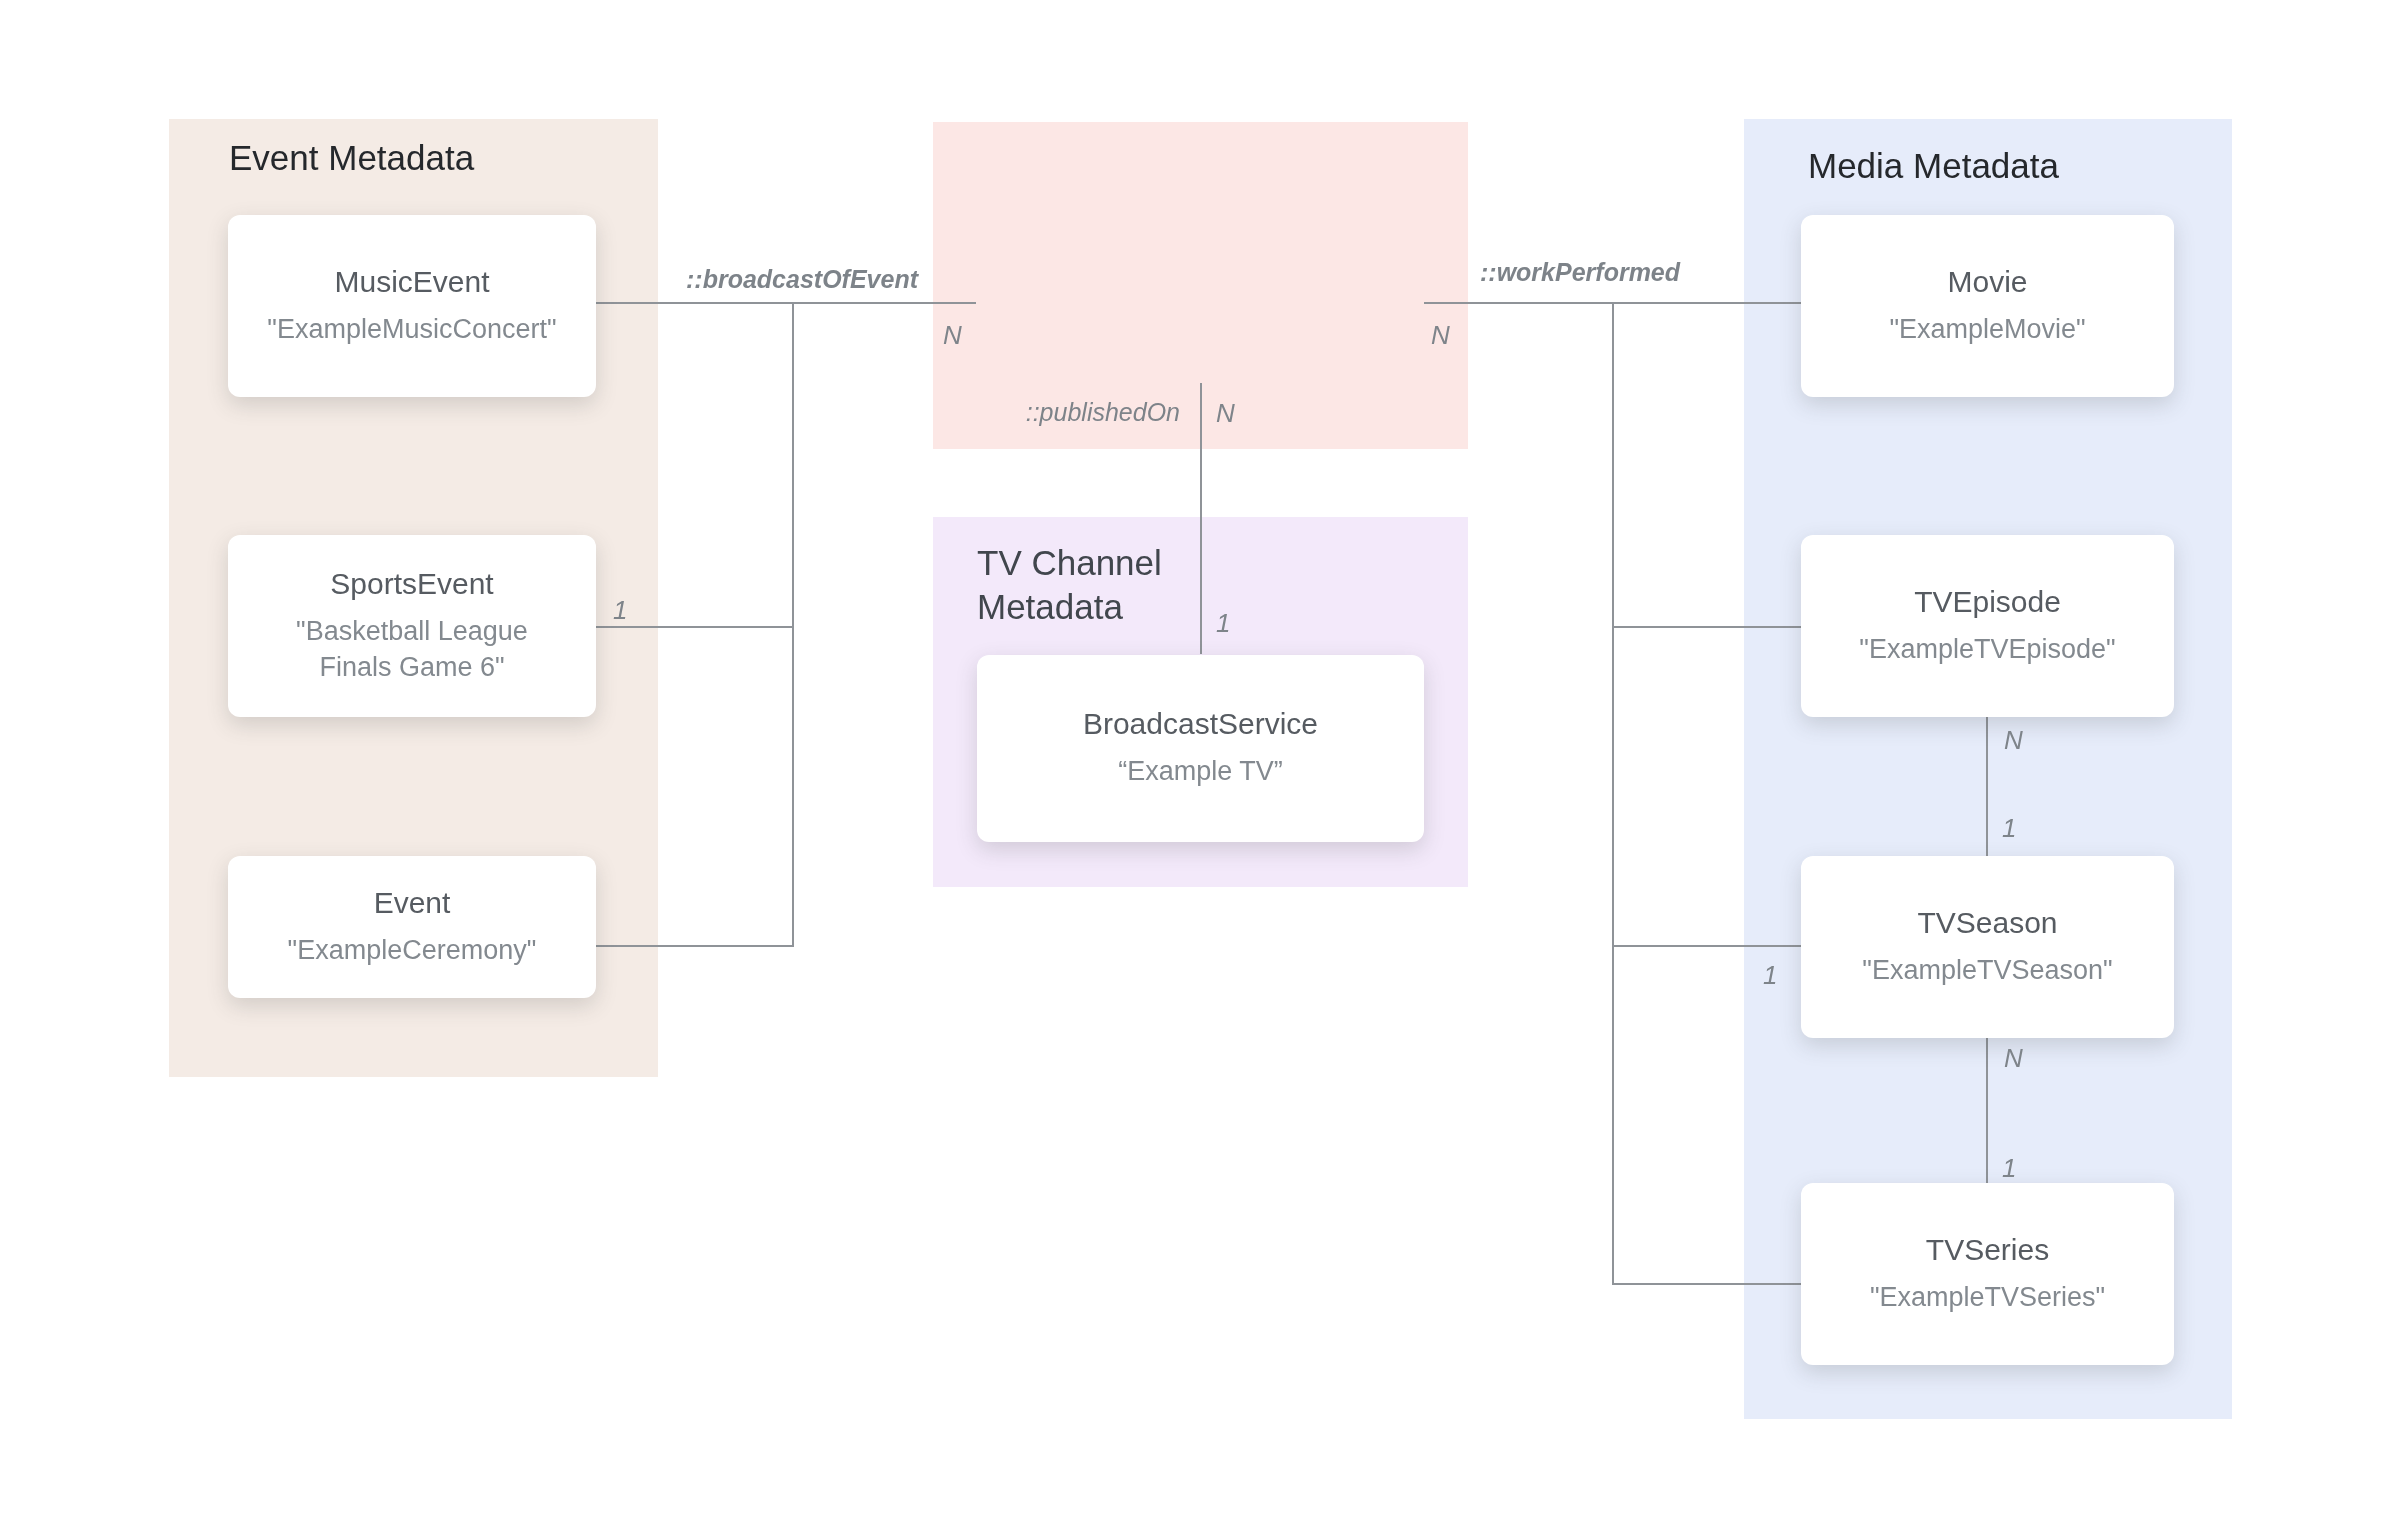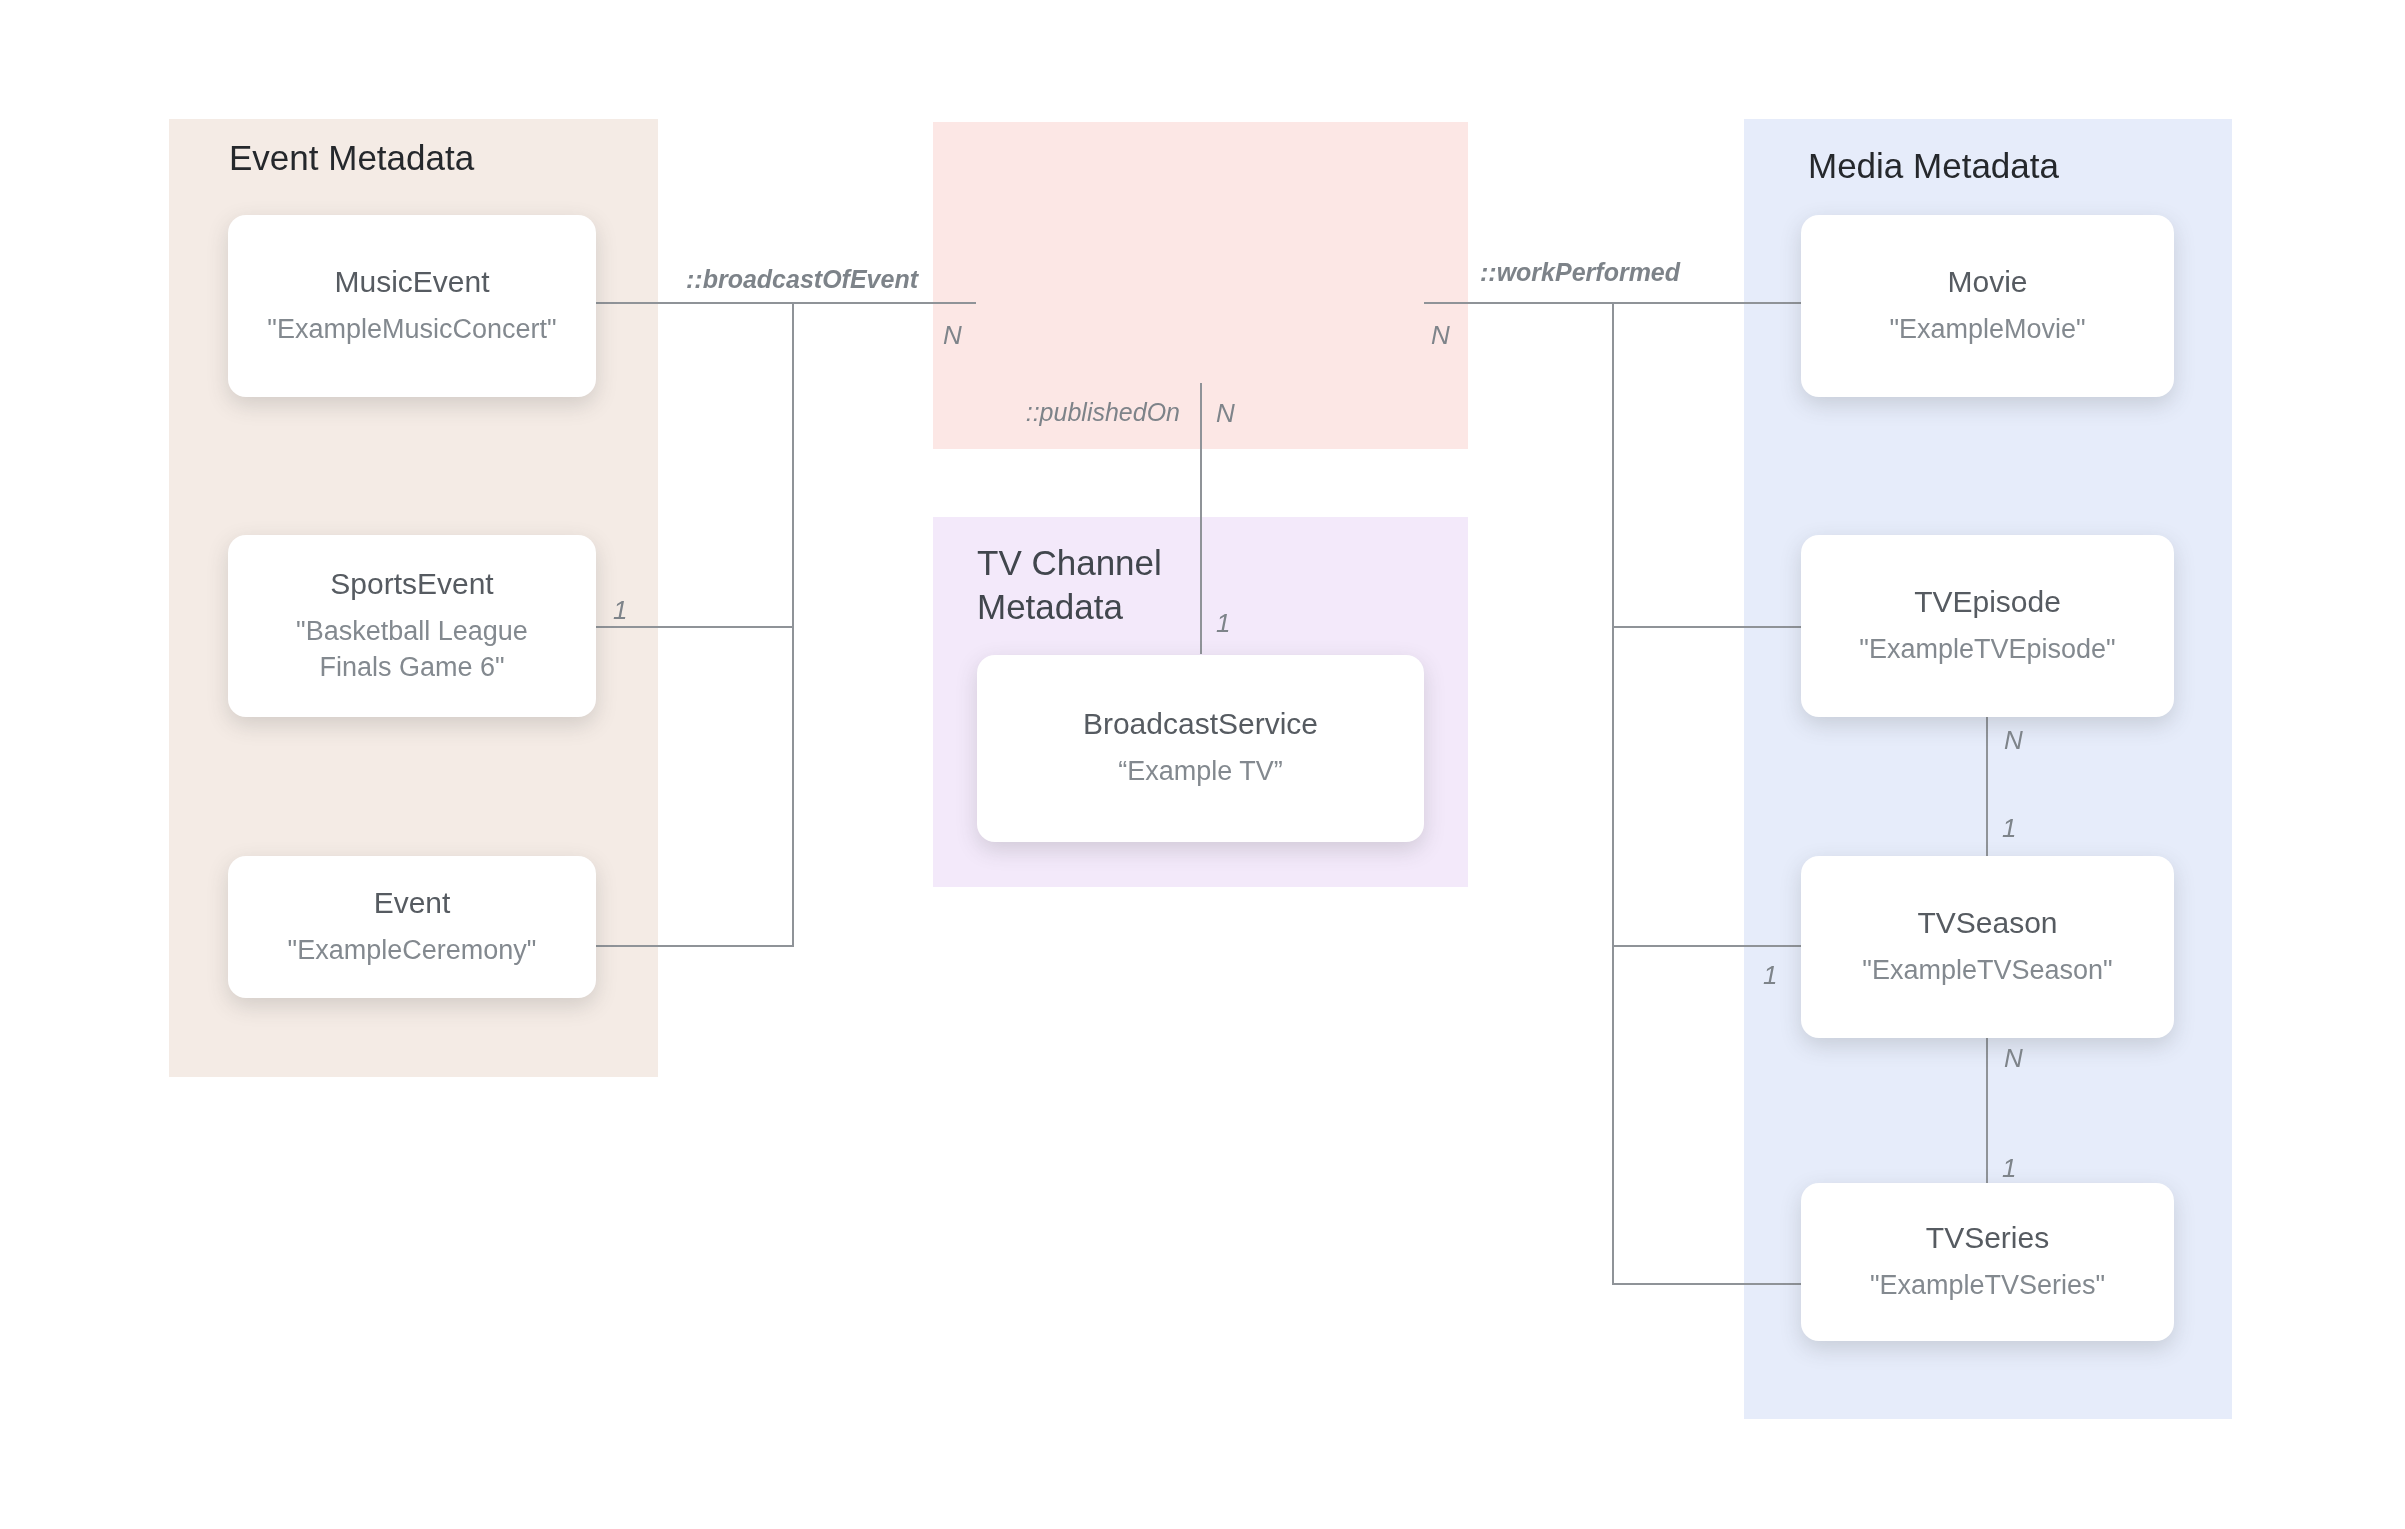--- a/index.html
+++ b/index.html
@@ -39,21 +39,21 @@
     background: #8f9398;
     z-index: 1;
   }
   .line-h { height: 1.9px; }
   .line-v { width: 1.9px; }
 
   .node {
     position: absolute;
     z-index: 2;
     background: #ffffff;
-    border-radius: 18px;
+    border-radius: 12px;
     box-shadow: 0 7.6px 21px rgba(60, 64, 67, 0.18);
     display: flex;
     flex-direction: column;
     align-items: center;
     justify-content: center;
     gap: 12px;
     text-align: center;
   }
   .node-title {
     font-size: 30px;
@@ -141,21 +141,21 @@
   <div class="node" style="left:1801px; top:535px; width:373px; height:182px;">
     <div class="node-title">TVEpisode</div>
     <div class="node-value">"ExampleTVEpisode"</div>
   </div>
 
   <div class="node" style="left:1801px; top:856px; width:373px; height:182px;">
     <div class="node-title">TVSeason</div>
     <div class="node-value">"ExampleTVSeason"</div>
   </div>
 
-  <div class="node" style="left:1801px; top:1183px; width:373px; height:158px;">
+  <div class="node" style="left:1801px; top:1183px; width:373px; height:182px;">
     <div class="node-title">TVSeries</div>
     <div class="node-value">"ExampleTVSeries"</div>
   </div>
 
   <div class="rel-label" style="left:686px; top:265px; width:229px;">::broadcastOfEvent</div>
   <div class="rel-label" style="left:1480px; top:258px; width:191px;">::workPerformed</div>
   <div class="rel-label light" style="left:994px; top:398px; width:186px;">::publishedOn</div>
 
   <div class="card-label" style="left:613px; top:595px;">1</div>
   <div class="card-label" style="left:943px; top:320px;">N</div>

